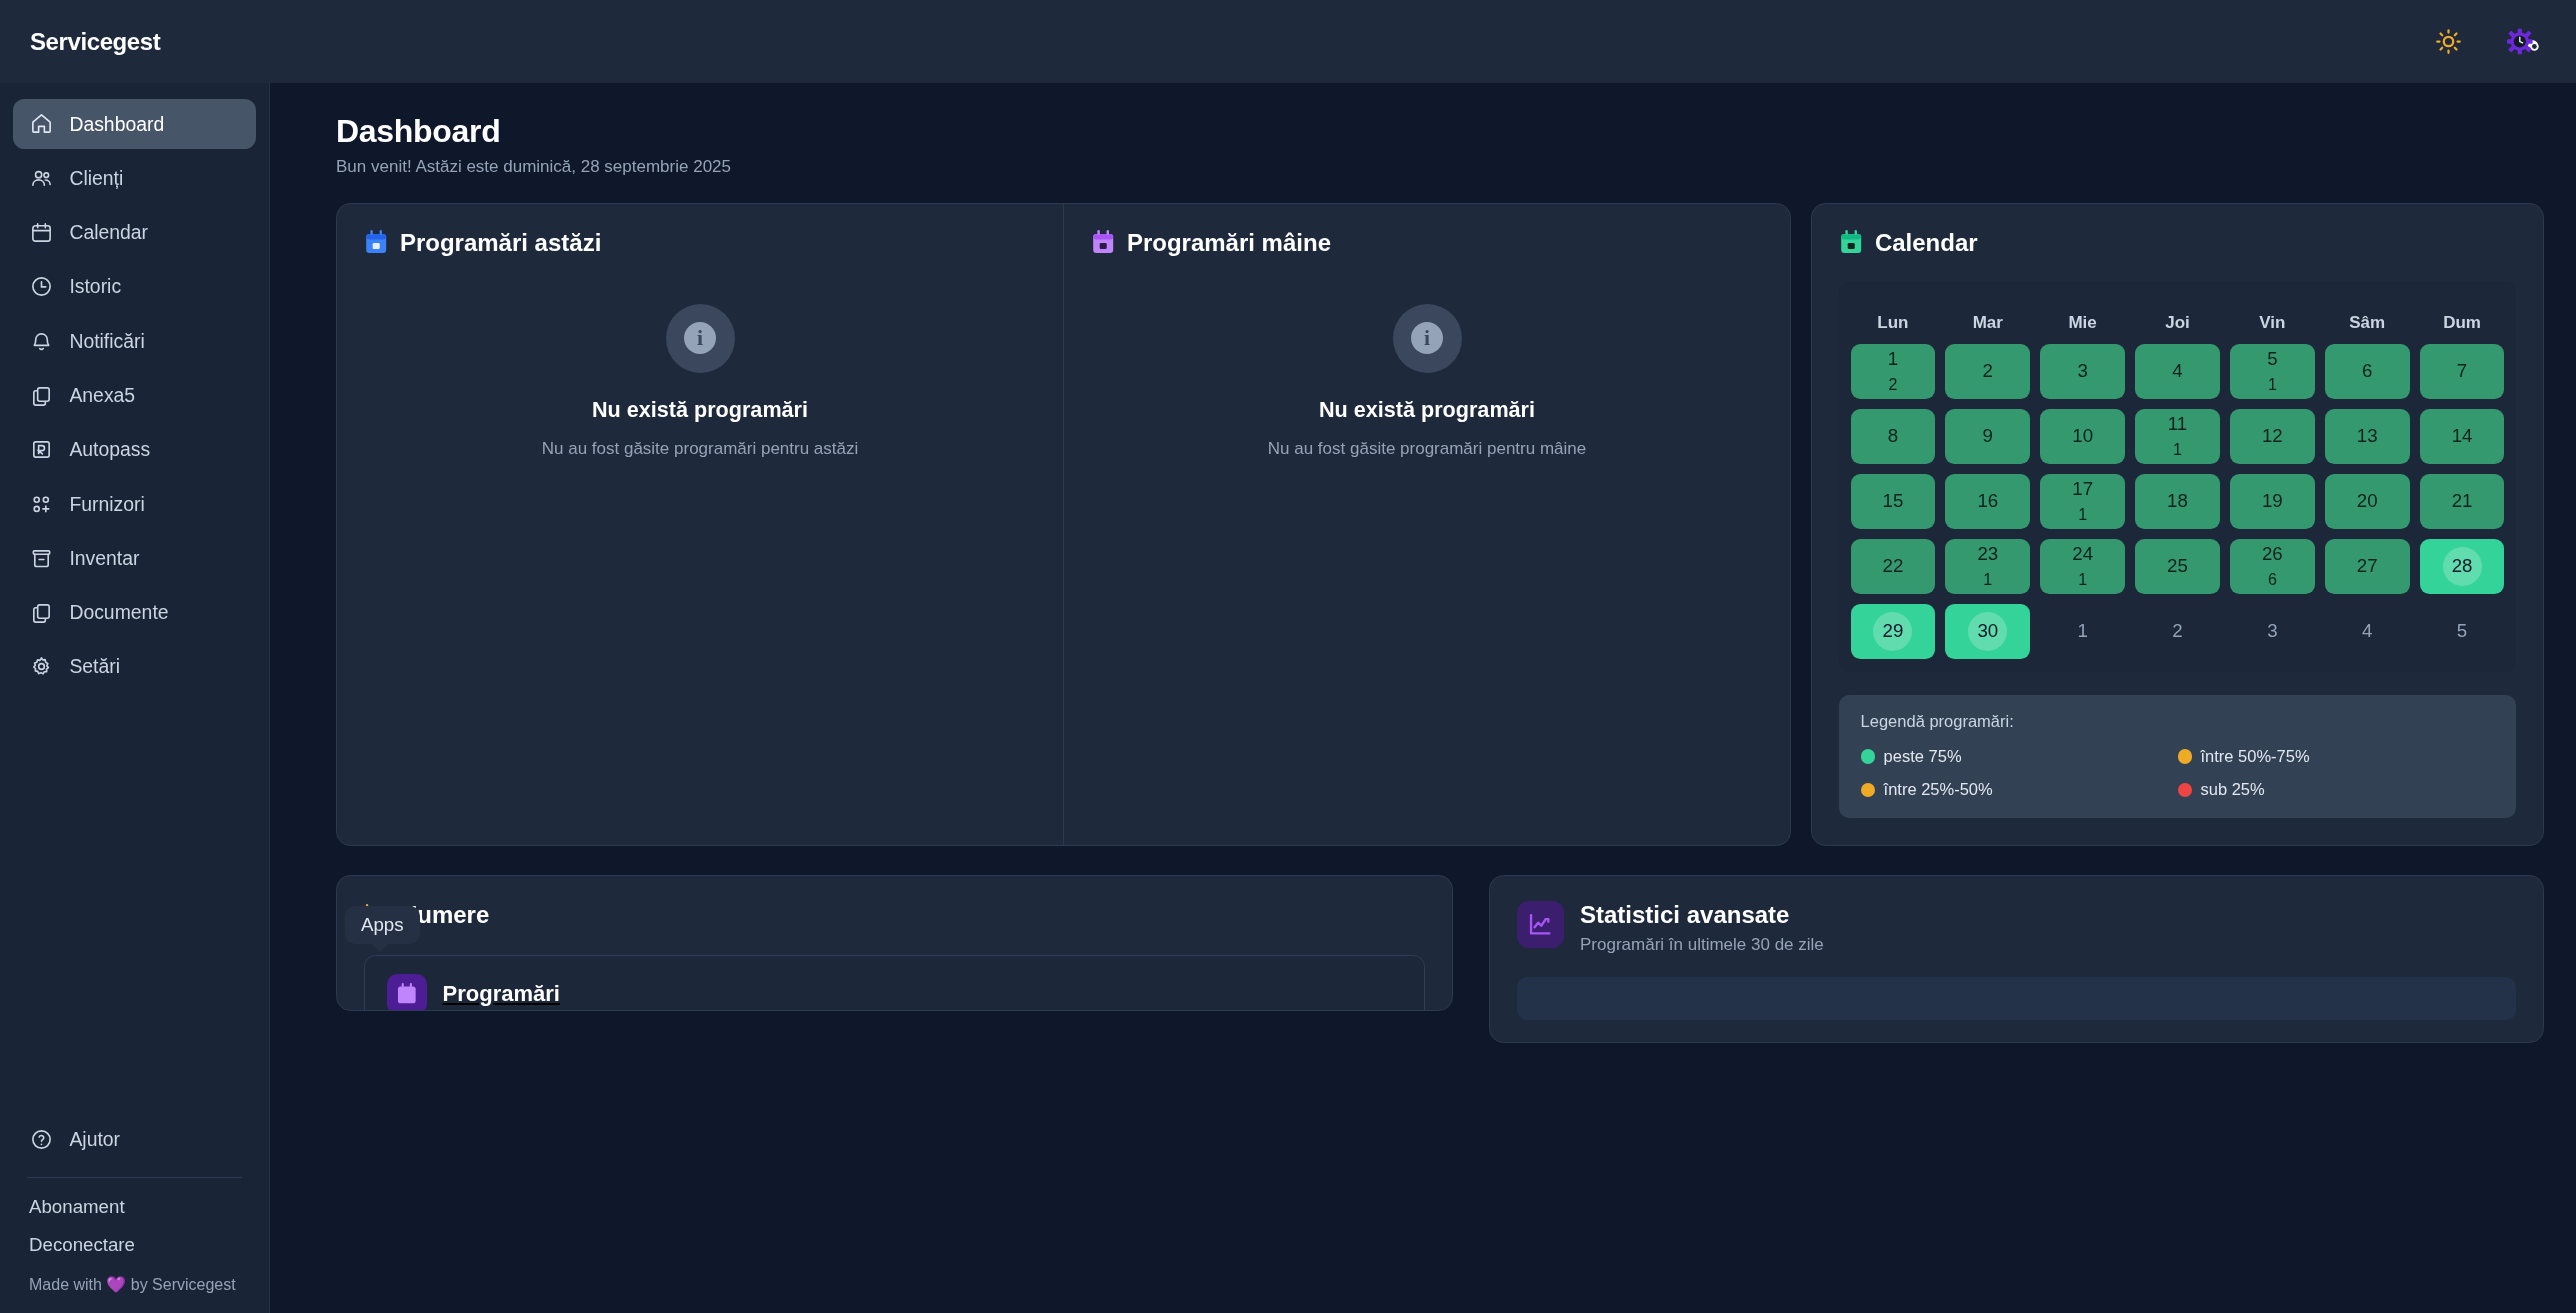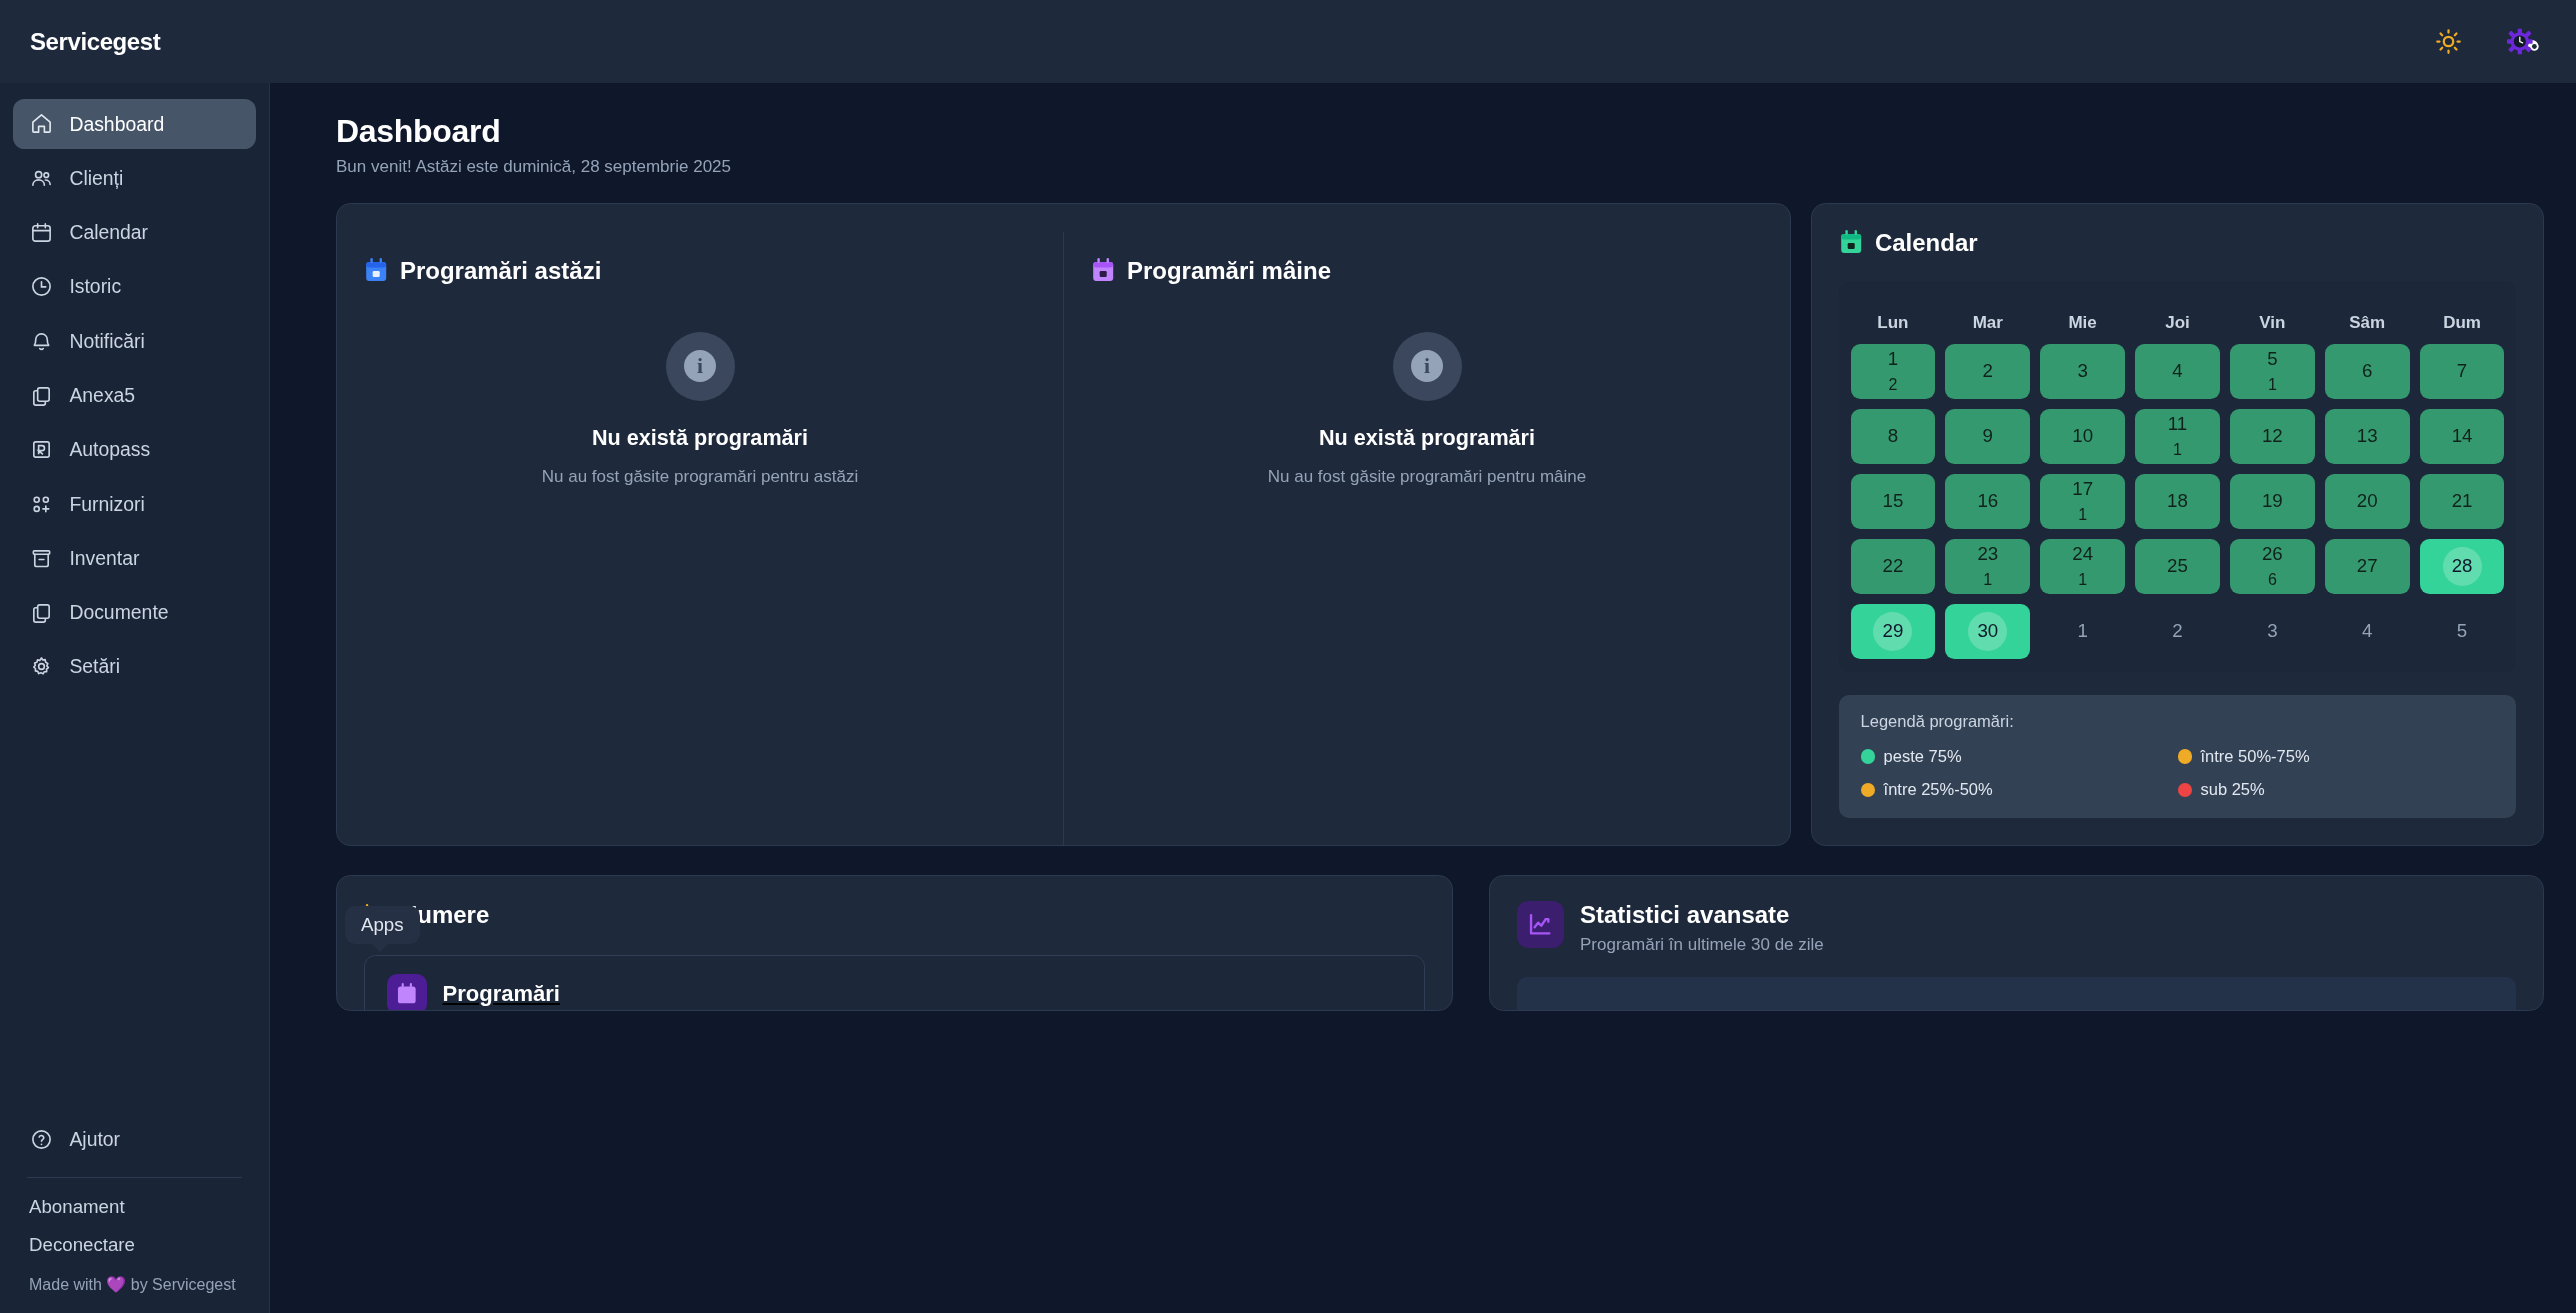--- a/index.html
+++ b/index.html
@@ -53,21 +53,21 @@
 
   
   .main { flex: 1; min-width: 0; padding: 30px 32px 0 30px; overflow: hidden; }
   .page-title { font-size: 32px; font-weight: 700; color: #ffffff; letter-spacing: -0.3px; }
   .page-sub { font-size: 17px; color: #94a3b8; margin-top: 7.2px; }
 
   .grid-top { display: flex; gap: 20px; margin-top: 26px; }
 
   .appts-wrap { flex: 1 1 0; display: flex; min-width: 0;
     background: #1e293b; border: 0.7px solid #2b3952; border-radius: 14.4px; overflow: hidden; }
-  .appt-col { flex: 1 1 0; padding: 24.4px 27px 0 27px; min-width: 0; margin-top: 28px; }
+  .appt-col { flex: 1 1 0; padding: 24.4px 27px 0 27px; min-width: 0; }
   .appt-col + .appt-col { border-left: 0.7px solid #2b3952; }
 
   .card-head { display: flex; align-items: center; gap: 11.5px; }
   .card-title { font-size: 24px; font-weight: 700; color: #ffffff; }
   .cal-ico { width: 24.4px; height: 26px; flex: 0 0 24.4px; }
 
   .empty { display: flex; flex-direction: column; align-items: center; padding-top: 47px; }
   .empty-circle {
     width: 69px; height: 69px; border-radius: 50%;
     background: #3b475c; display: flex; align-items: center; justify-content: center;
@@ -114,21 +114,21 @@
   .lb-grid { display: grid; grid-template-columns: 1fr 1fr; row-gap: 14.4px; margin-top: 16px; }
   .lb-item { display: flex; align-items: center; gap: 8.6px; font-size: 16.5px; color: #e2e8f0; }
   .lb-dot { width: 14.4px; height: 14.4px; border-radius: 50%; flex: 0 0 14.4px; }
 
   
   .grid-bot { display: flex; gap: 36px; margin-top: 29px; }
   .numere-card { width: 1117px; flex: 0 0 1117px; background: #1e293b;
     border: 0.7px solid #2b3952; border-radius: 14.4px; padding: 24.4px 27px 0 27px;
     height: 136px; overflow: hidden; position: relative; }
   .stats-card { flex: 1 1 0; background: #1e293b; border: 0.7px solid #2b3952;
-    border-radius: 14.4px; padding: 24.4px 27px 0 27px; height: 136px; overflow: hidden; }
+    border-radius: 14.4px; padding: 24.4px 27px 0 27px; height: 168px; overflow: hidden; }
 
   .numere-head { display: flex; align-items: center; gap: 11.5px; }
   .numere-title { font-size: 24px; font-weight: 700; color: #ffffff; }
   .inner-panel { margin-top: 26px; background: #1c2739; border: 0.7px solid #2f3d56;
     border-radius: 11.5px; padding: 18.7px 21.6px; text-decoration: underline; }
   .inner-row { display: flex; align-items: center; gap: 16px; }
   .inner-row-title { font-size: 22px; font-weight: 700; color: #ffffff; }
   .pill-ico { width: 40px; height: 40px; border-radius: 10px; background: #4c1d95;
     display: flex; align-items: center; justify-content: center; flex: 0 0 40px; }
 

